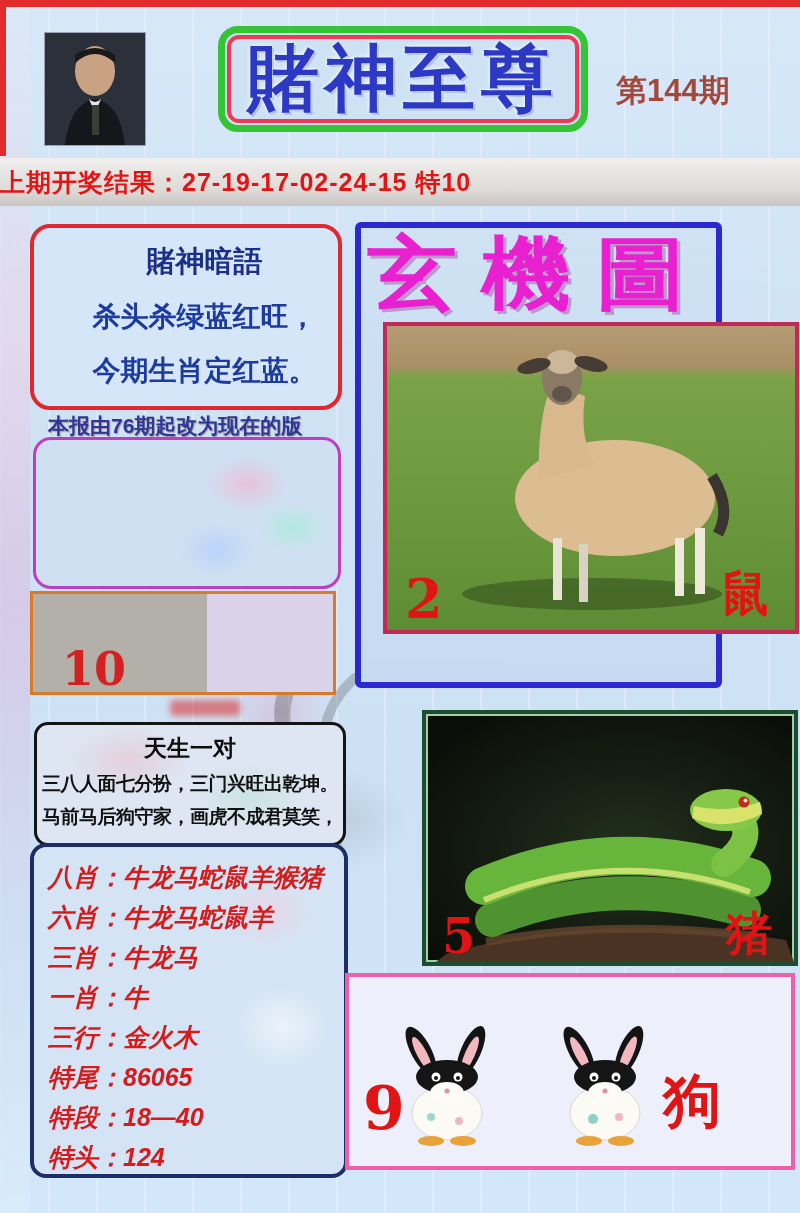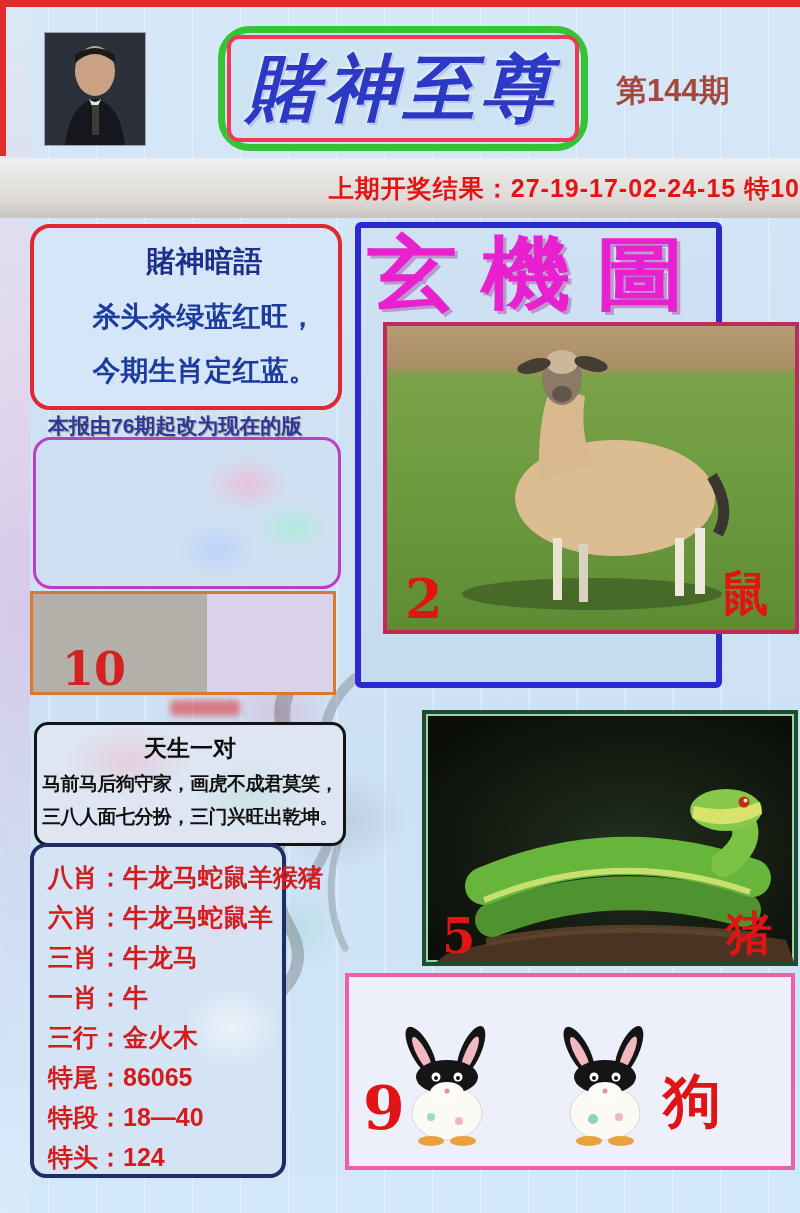--- a/index.html
+++ b/index.html
@@ -11,33 +11,33 @@
         pointer-events:none;z-index:0;}
   .left-streak{position:absolute;left:0;top:0;width:30px;height:1213px;z-index:1;
         background:linear-gradient(180deg,#dbe9f6 0%,#e5d6ec 30%,#d7c6e6 50%,#cfdcf2 75%,#d9ecfb 100%);
         opacity:.85;}
   .top-red-bar{position:absolute;left:0;top:0;width:800px;height:7px;background:#e22c2c;z-index:6;}
   .left-red-bar{position:absolute;left:0;top:0;width:6px;height:156px;background:#e22c2c;z-index:6;}
 
   
   .header-photo{position:absolute;left:45px;top:33px;width:100px;height:112px;z-index:3;
         background:linear-gradient(180deg,#4a5161 0%,#2c313c 55%,#1e222b 100%);box-shadow:0 0 0 1px #9aa4b4;}
-  .title-box{position:absolute;left:218px;top:26px;width:370px;height:125px;z-index:3;
-        border:7px solid #35c435;border-radius:32px;background:#cde2f3;box-sizing:border-box;font-style:italic;}
+  .title-box{position:absolute;left:218px;top:26px;width:370px;height:106px;z-index:3;
+        border:7px solid #35c435;border-radius:20px;background:#cde2f3;box-sizing:border-box;}
   .title-box-inner{position:absolute;inset:2px;border:4px solid #ee3a55;border-radius:12px;
         display:flex;align-items:center;justify-content:center;}
   .title-text{font-size:72px;font-weight:bold;color:#2b39c4;letter-spacing:6px;
         text-shadow:0 0 5px rgba(255,255,255,.95),2px 2px 0 rgba(120,135,220,.55);
         font-family:"Liberation Serif",serif;white-space:nowrap;}
   .issue-text{position:absolute;left:616px;top:70px;z-index:3;font-size:31px;font-weight:bold;color:#a3493c;}
 
   
-  .results-band{position:absolute;left:0;top:158px;width:800px;height:60px;z-index:2;
+  .results-band{position:absolute;left:0;top:158px;width:800px;height:48px;z-index:2;
         background:linear-gradient(180deg,#f0efed 0%,#dcd9d6 70%,#c8c4c1 100%);
-        display:flex;align-items:center;justify-content:flex-end;}
+        display:flex;align-items:center;justify-content:flex-start;}
   .results-text{font-size:25px;font-weight:bold;color:#e41414;letter-spacing:1px;}
 
   
   .anyu-panel{position:absolute;left:30px;top:224px;width:312px;height:186px;z-index:3;
         border:4px solid #e02830;border-radius:20px;background:#d4e6f7;box-sizing:border-box;text-align:center;padding-left:37px;}
   .anyu-title{margin-top:14px;font-size:29px;font-weight:bold;color:#1c2f88;}
   .anyu-line{margin-top:16px;font-size:28px;font-weight:bold;color:#1d3a9e;white-space:nowrap;}
   .note-text{position:absolute;left:34px;top:412px;z-index:3;font-size:21px;font-weight:bold;color:#2a3996;
         text-shadow:1px 1px 1px rgba(120,40,40,.45);white-space:nowrap;margin-left:14px;}
   .holo-panel{position:absolute;left:33px;top:437px;width:308px;height:152px;z-index:3;
@@ -58,27 +58,27 @@
   .num-10{position:absolute;left:10px;bottom:0px;font-family:"DejaVu Serif",serif;
         font-size:46px;font-weight:bold;color:#d32020;line-height:1;margin-left:19px;}
   .tiansheng-panel{position:absolute;left:34px;top:722px;width:312px;height:124px;z-index:3;
         border:3px solid #141414;border-radius:14px;box-sizing:border-box;text-align:center;
         background:
           radial-gradient(90px 50px at 30% 30%,rgba(240,170,190,.4),rgba(240,170,190,0) 70%),
           radial-gradient(80px 50px at 70% 60%,rgba(170,220,200,.35),rgba(170,220,200,0) 70%),
           #dde6f2;}
   .tiansheng-title{margin-top:8px;font-size:23px;font-weight:bold;color:#0d0d0d;}
   .tiansheng-line{margin-top:7px;font-size:19px;font-weight:bold;color:#111;letter-spacing:-.5px;white-space:nowrap;}
-  .list-panel{position:absolute;left:30px;top:843px;width:256px;height:335px;z-index:3;
+  .list-panel{position:absolute;left:30px;top:843px;width:318px;height:335px;z-index:3;
         border:4px solid #1d2d66;border-radius:16px;box-sizing:border-box;
         background:
           radial-gradient(70px 50px at 75% 20%,rgba(250,200,220,.5),rgba(250,200,220,0) 70%),
           radial-gradient(70px 60px at 80% 55%,rgba(255,255,255,.55),rgba(255,255,255,0) 70%),
           #d4e4f4;
-        padding:10px 0 0 14px;}
+        padding:10px 0 0 14px;font-style:italic;}
   .list-row{height:40px;line-height:40px;font-size:25px;font-weight:bold;color:#d41c1c;white-space:nowrap;}
 
   
   .xuanji-panel{position:absolute;left:355px;top:222px;width:367px;height:466px;z-index:3;
         border:6px solid #2a2ad0;border-radius:6px;box-sizing:border-box;
         background:linear-gradient(180deg,#cfe2f4,#c6dbf0);}
   .xuanji-title{margin-top:2px;text-align:center;font-size:80px;font-weight:900;color:#e820d0;
         font-family:"Liberation Serif",serif;letter-spacing:22px;line-height:88px;white-space:nowrap;
         transform:scaleX(1.12);transform-origin:center;text-shadow:3px 3px 0 rgba(150,20,130,.35);}
   .goat-frame{position:absolute;left:22px;top:94px;width:416px;height:312px;
@@ -156,22 +156,22 @@
   <div class="note-text">本报由76期起改为现在的版</div>
   <div class="holo-panel"></div>
   <div class="photo10-panel">
     <div class="photo10-img">
       <span class="num-10">10</span>
     </div>
     <div class="photo10-right"></div>
   </div>
   <div class="tiansheng-panel">
     <div class="tiansheng-title">天生一对</div>
+    <div class="tiansheng-line">三八人面七分扮，三门兴旺出乾坤。</div>
     <div class="tiansheng-line">马前马后狗守家，画虎不成君莫笑，</div>
-    <div class="tiansheng-line">三八人面七分扮，三门兴旺出乾坤。</div>
   </div>
   <div class="list-panel">
     <div class="list-row">八肖：牛龙马蛇鼠羊猴猪</div>
     <div class="list-row">六肖：牛龙马蛇鼠羊</div>
     <div class="list-row">三肖：牛龙马</div>
     <div class="list-row">一肖：牛</div>
     <div class="list-row">三行：金火木</div>
     <div class="list-row">特尾：86065</div>
     <div class="list-row">特段：18—40</div>
     <div class="list-row">特头：124</div>

